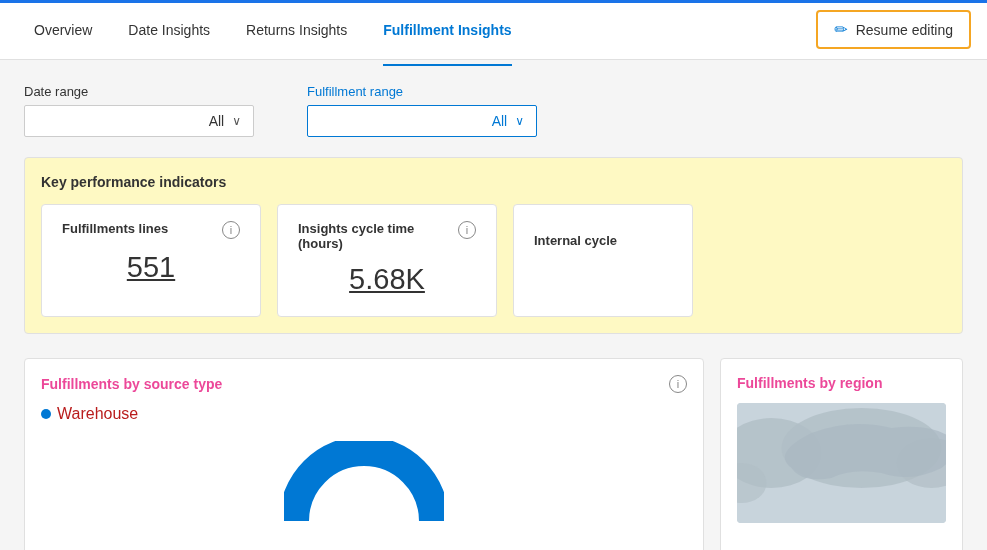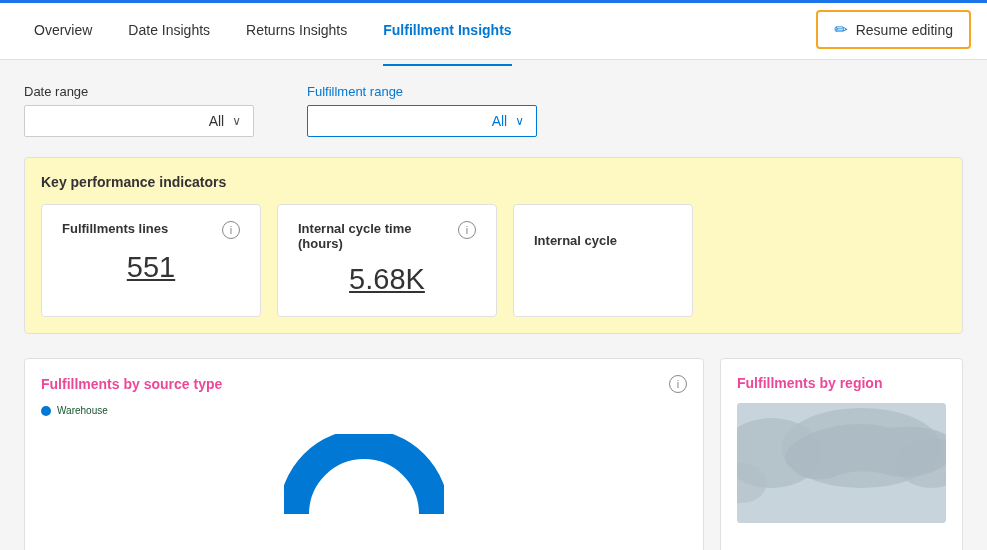--- a/index.html
+++ b/index.html
@@ -226,22 +226,22 @@
       font-size: 14px;
       font-weight: 600;
       color: #ec4899;
     }
 
     
     .legend-item {
       display: flex;
       align-items: center;
       gap: 6px;
-      font-size: 10px;
-      color: #14532d;
+      font-size: 16px;
+      color: #b91c1c;
       margin-bottom: 8px;
     }
     .legend-dot {
       width: 10px;
       height: 10px;
       border-radius: 50%;
       background: #0078d4;
       flex-shrink: 0;
     }
 
@@ -305,21 +305,21 @@
       <div class="kpi-card">
         <div class="kpi-card-header">
           <span class="kpi-card-title">Fulfillments lines</span>
           <div class="info-icon">i</div>
         </div>
         <div class="kpi-card-value">551</div>
       </div>
 
       <div class="kpi-card">
         <div class="kpi-card-header">
-          <span class="kpi-card-title">Internal cycle time (hours)</span>
+          <span class="kpi-card-title">Insights cycle time (hours)</span>
           <div class="info-icon">i</div>
         </div>
         <div class="kpi-card-value">5.68K</div>
       </div>
 
       <div class="kpi-card-partial">
         <div class="kpi-card-header">
           <span class="kpi-card-title">Internal cycle</span>
         </div>
       </div>

